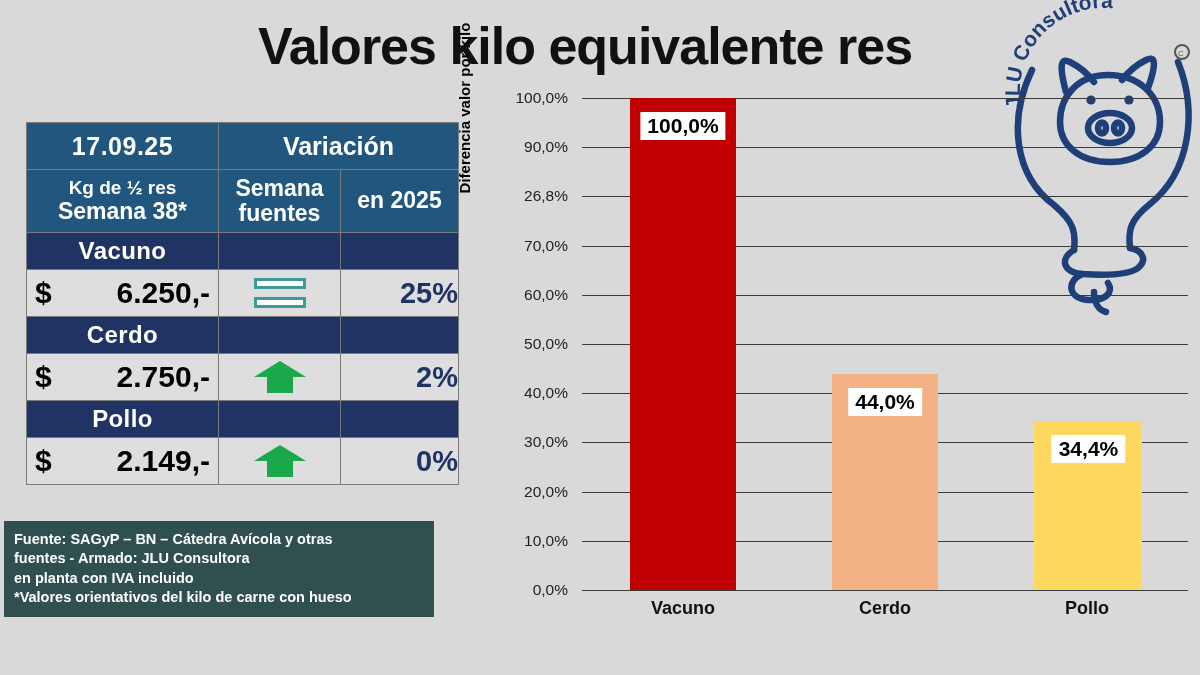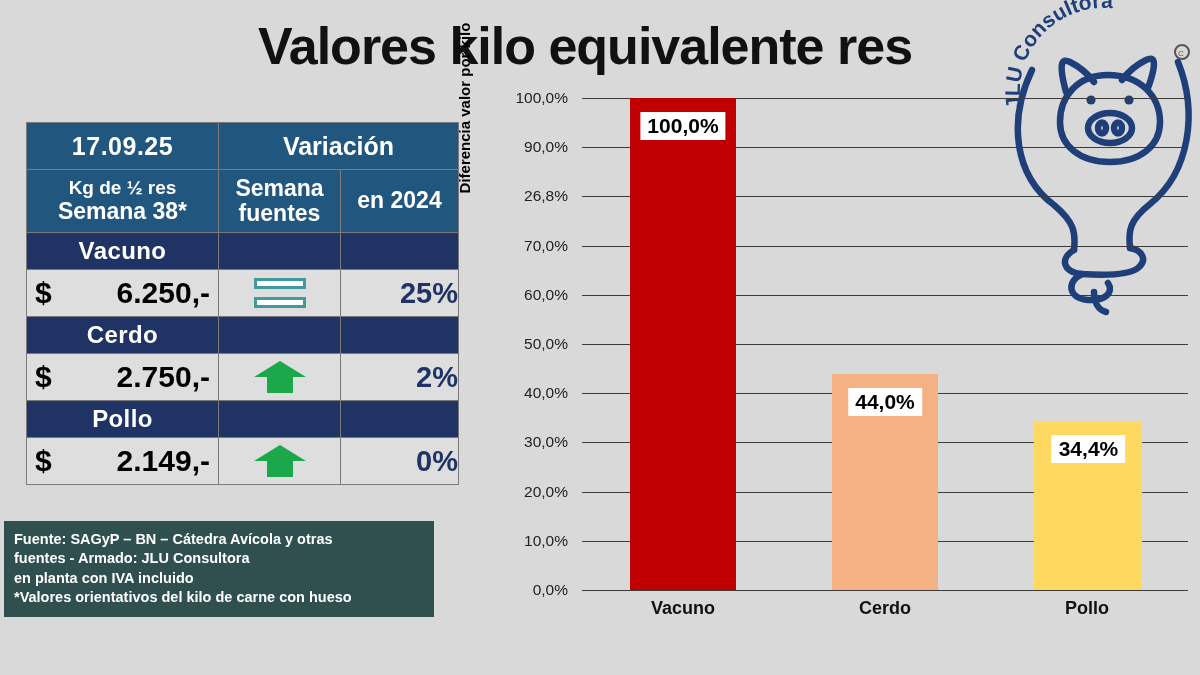--- a/index.html
+++ b/index.html
@@ -296,21 +296,21 @@
     <tr>
       <td class="hdr-blue hdr-sub">
         <span class="hdr-sub-small">Kg de ½ res</span>
         <span class="hdr-sub-big">Semana 38*</span>
       </td>
       <td class="hdr-blue hdr-sub">
         <span class="hdr-sub-big">Semana</span>
         <span class="hdr-sub-big">fuentes</span>
       </td>
       <td class="hdr-blue hdr-sub">
-        <span class="hdr-sub-big">en 2024</span>
+        <span class="hdr-sub-big">en 2025</span>
       </td>
     </tr>
 
     <tr class="cat-row">
       <td>Vacuno</td>
       <td></td>
       <td></td>
     </tr>
     <tr class="val-row">
       <td class="price-cell">

